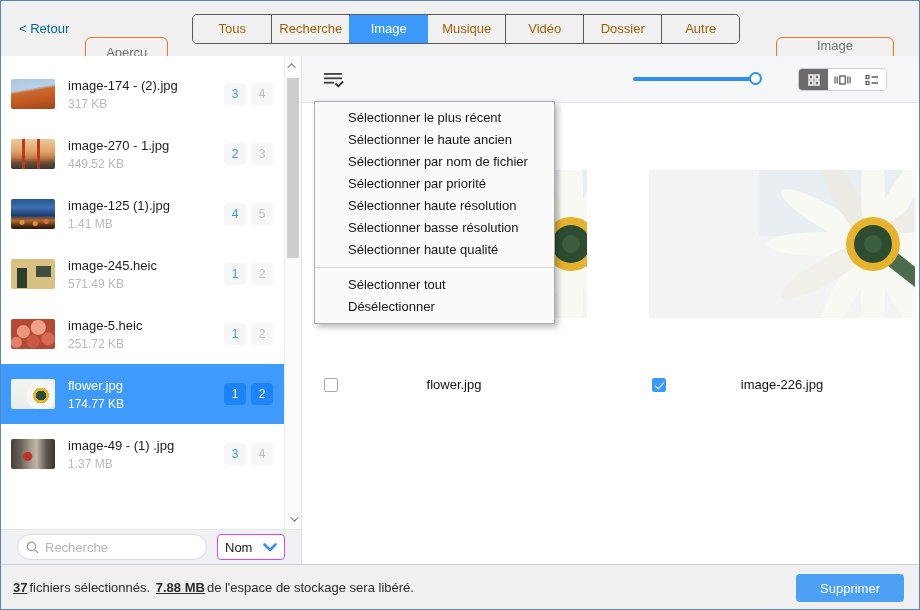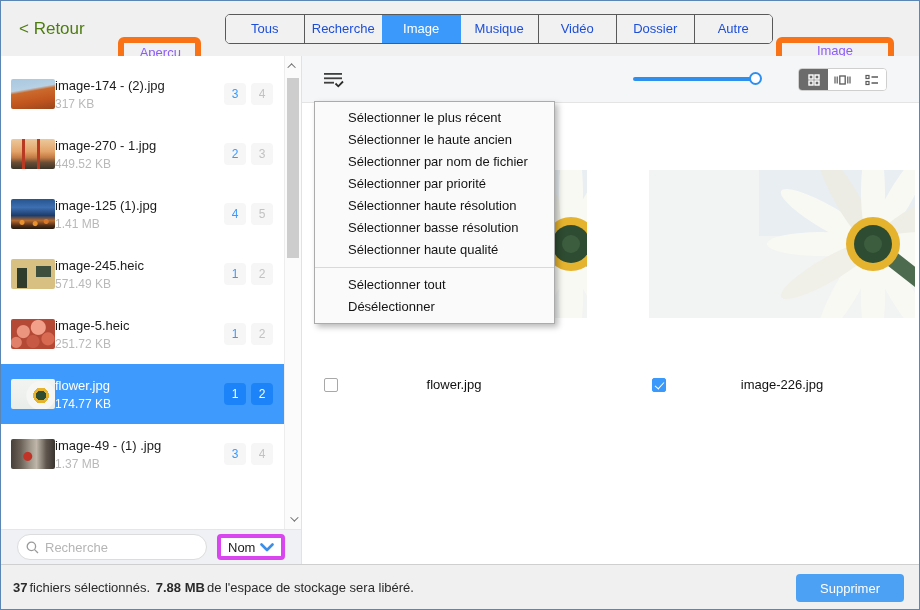--- a/index.html
+++ b/index.html
@@ -16,27 +16,27 @@
   .wc { width:30px; height:22px; display:flex; align-items:center; justify-content:center; margin-left:16px; }
   .ic-min { width:11px; height:1px; background:#222; }
   .ic-max { width:10px; height:10px; border:1px solid #222; }
   .ic-close { position:relative; width:12px; height:12px; }
   .ic-close::before,.ic-close::after { content:""; position:absolute; left:5px; top:0; width:1.4px; height:15px; background:#222; }
   .ic-close::before { transform:rotate(45deg); }
   .ic-close::after  { transform:rotate(-45deg); }
 
   
   .toolbar { height:55px; background:#f0f0f0; display:flex; align-items:center; padding:0 25px 0 18px; flex:none; }
-  .back-label { font-size:17px; color:#4d7c0f; margin-right:33px; white-space:nowrap; }
-  .btn { height:30px; border:6px solid #f97316; border-radius:6px; background:#f1f1f1;
-         font-size:13px; color:#8b5cf6; padding:0 16px; font-family:inherit;margin-top:47px; }
+  .back-label { font-size:13px; color:#0369a1; margin-right:16px; white-space:nowrap; }
+  .btn { height:30px; border:1px solid #f97316; border-radius:6px; background:#f1f1f1;
+         font-size:13px; color:#737373; padding:0 16px; font-family:inherit;margin-top:47px; }
   .preview-btn { width:83px; margin-right:24px; }
   .tab-group { display:flex; height:30px; border:1px solid #595959; border-radius:5px; overflow:hidden; background:#f1f1f1; }
   .tab { width:78px; height:100%; border:none; border-left:1px solid #595959; background:#f1f1f1;
-         font-size:13px; color:#1d4ed8; font-family:inherit; }
+         font-size:13px; color:#a16207; font-family:inherit; }
   .tab:first-child { border-left:none; }
   .tab.active { background:#3b99fc; color:#fff; border-left-color:#3b99fc; }
   .tab.active + .tab { border-left-color:#3b99fc; }
   .similar-btn { margin-left:auto; width:118px; }
 
   
   .body-row { flex:1; display:flex; min-height:0; }
 
   
   .sidebar { width:301px; flex:none; display:flex; flex-direction:column; border-right:1px solid #e2e2e2; background:#fff; }
@@ -60,21 +60,21 @@
                    radial-gradient(circle at 62% 28%, #f2a089 0 7px, transparent 8px),
                    radial-gradient(circle at 84% 66%, #d86a52 0 6px, transparent 7px),
                    radial-gradient(circle at 12% 78%, #e2816b 0 5px, transparent 6px),
                    radial-gradient(circle at 50% 75%, #c65a44 0 6px, transparent 7px); }
   .thumb-daisy { background-color:#eef1ee;
                  background-image:radial-gradient(circle at 68% 55%, #2e4c31 0 5px, #e5b32e 5px 8px, #f6f7f4 8px 14px, transparent 15px),
                  linear-gradient(180deg,#f2f4f2,#e9ede9); }
   .thumb-street { background-color:#9a9288;
                   background-image:radial-gradient(circle at 38% 58%, #c03326 0 4px, transparent 5px),
                   linear-gradient(90deg,#473f39 0%,#6b6157 22%,#a59c90 45%,#c0b7aa 58%,#5f564e 80%,#3a342f 100%); }
-  .file-meta { min-width:0; flex:1; }
+  .file-meta { margin-left:13px; min-width:0; flex:1; }
   .file-name { font-size:13px; color:#1c1c1c; white-space:nowrap; overflow:hidden; }
   .file-size { font-size:12px; color:#b9b9b9; margin-top:4px; }
   .file-row.selected .file-name, .file-row.selected .file-size { color:#fff; }
   .badges { display:flex; gap:5px; flex:none; }
   .badge { width:22px; height:22px; border-radius:4px; background:#f6f6f6; font-size:12px;
            display:flex; align-items:center; justify-content:center; }
   .badge.b1 { color:#3b99fc; }
   .badge.b2 { color:#c2c2c2; }
   .file-row.selected .badge { background:#1d83f8; }
   .file-row.selected .badge.b1, .file-row.selected .badge.b2 { color:#fff; }
@@ -89,21 +89,21 @@
   .scroll-thumb { position:absolute; left:2px; top:22px; width:12px; height:180px; background:#cdcdcd; }
 
   
   .search-row { height:35px; flex:none; background:#eff1f4; border-top:1px solid #e6e6e6;
                 display:flex; align-items:center; padding:0 16px; gap:10px; }
   .search-box { width:190px; height:26px; background:#fff; border:1px solid #dcdcdc; border-radius:13px;
                 display:flex; align-items:center; padding:0 8px; }
   .search-box input { border:none; outline:none; flex:1; min-width:0; font-size:13px; color:#333;
                       font-family:inherit; background:transparent; margin-left:6px; }
   .search-box input::placeholder { color:#b5b5b5; }
-  .sort-box { flex:1; height:26px; background:#fff; border:4px solid #d946ef; border-radius:4px;
+  .sort-box { flex:1; height:26px; background:#fff; border:1px solid #d946ef; border-radius:4px;
               display:flex; align-items:center; justify-content:space-between; padding:0 7px; }
   .sort-label { font-size:13px; color:#1a1a1a; }
 
   
   .main { flex:1; display:flex; flex-direction:column; position:relative; min-width:0; }
   .main-header { height:47px; flex:none; background:#f5f6f7; border-bottom:1px solid #e4e4e4; position:relative; }
   .select-menu-btn { position:absolute; left:18px; top:12px; width:28px; height:24px;
                      display:flex; align-items:center; justify-content:center; }
   .zoom-slider { position:absolute; left:331px; top:21px; width:126px; height:4px; border-radius:2px; background:#2e8fef; }
   .slider-handle { position:absolute; right:-3px; top:-5px; width:13px; height:13px; border-radius:50%;
@@ -132,21 +132,21 @@
   
   .menu { position:absolute; left:12px; top:45px; width:241px; background:#fafafa; border:1px solid #ababab;
           box-shadow:3px 3px 6px rgba(0,0,0,0.28); padding:5px 0; z-index:50; }
   .menu-item { height:22px; line-height:22px; padding-left:33px; font-size:13px; color:#141414; white-space:nowrap; }
   .menu-sep { border-top:1px solid #d9d9d9; margin:6px 0; }
 
   
   .statusbar { height:45px; flex:none; background:#f0f0f0; border-top:1px solid #cfcfcf;
                display:flex; align-items:center; padding:0 15px 0 10px; position:relative; }
   .status-text { font-size:13px; color:#2a2a2a; }
-  .status-text b { font-weight:bold; margin:8px 2px; }
+  .status-text b { font-weight:bold; margin:8px 2px;text-decoration:underline; }
   .delete-btn { position:absolute; right:15px; top:9px; width:108px; height:28px; border:none; border-radius:4px;
                 background:#4ca1f4; color:#fff; font-size:13px; font-family:inherit; }
 </style>
 </head>
 <body>
 
 <div class="window">
 
 
   <div class="toolbar">

